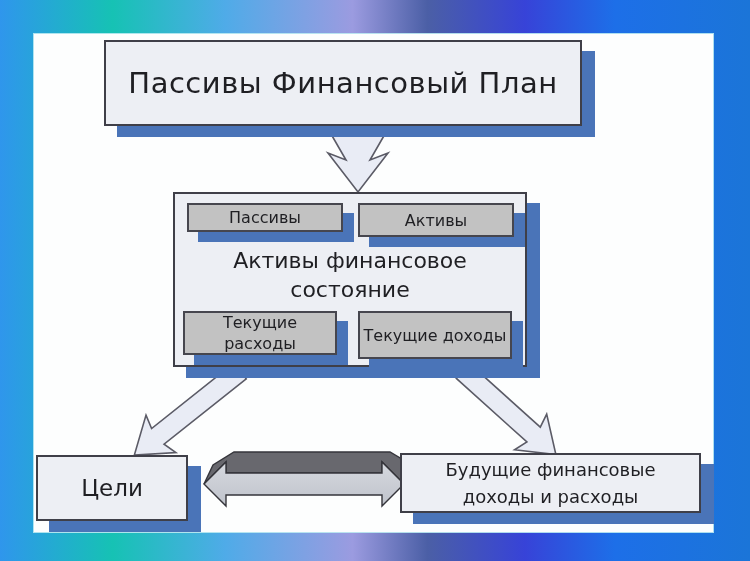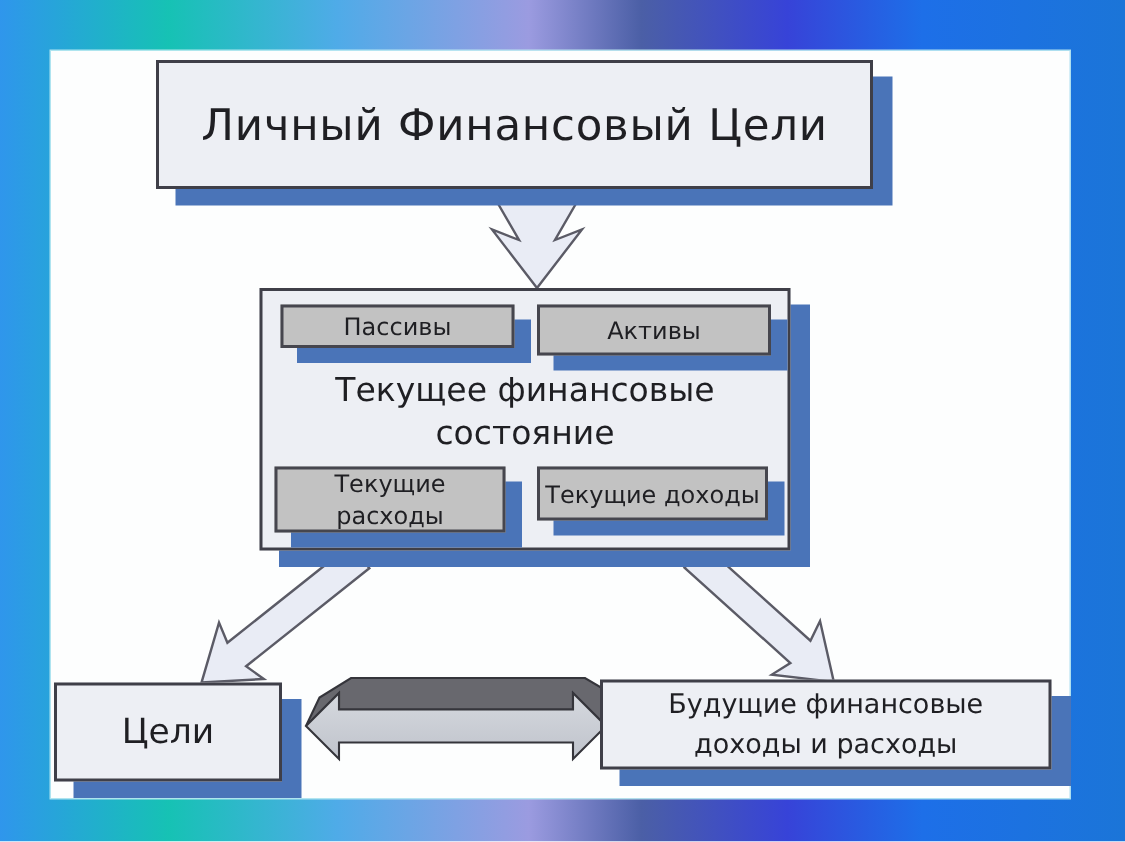--- a/index.html
+++ b/index.html
@@ -32,21 +32,21 @@
   .state-box{left:173px;top:192px;width:354px;height:175px;display:block;}
   .gray-btn{
     position:absolute;background:#c2c2c2;border:2px solid #46464e;
     box-shadow:11px 10px 0 0 #4a74b8;
     display:flex;align-items:center;justify-content:center;
     text-align:center;font-size:16px;line-height:21px;box-sizing:border-box;
   }
   .btn-liabilities{left:12px;top:9px;width:156px;height:29px;}
   .btn-assets{left:183px;top:9px;width:156px;height:34px;align-items:center;}
   .btn-expenses{left:8px;top:117px;width:154px;height:44px;}
-  .btn-income{left:183px;top:117px;width:154px;height:36px;}
+  .btn-income{left:183px;top:117px;width:154px;height:48px;}
   .state-heading{
     position:absolute;left:0;top:52px;width:100%;
     font-size:22px;line-height:29px;text-align:center;
   }
   .state-heading .inner{width:290px;margin:0 auto;}
   .goals-box{left:36px;top:455px;width:152px;height:66px;font-size:23px;}
   .future-box{left:400px;top:453px;width:301px;height:60px;font-size:18px;line-height:27px;padding:0 6px;align-items:center;}
   svg .block-arrow{fill:#e9ecf5;stroke:#5b5b66;stroke-width:1.6;}
   svg .dark3d{fill:#68686e;stroke:#35353b;stroke-width:1.4;}
   svg .light3d{fill:url(#frontGrad);stroke:#35353b;stroke-width:1.4;}
@@ -73,32 +73,32 @@
 
     <g transform="translate(463,371) rotate(42)">
       <polygon class="block-arrow" points="0,-10 95,-10 91,-24 125,0 91,24 95,10 0,10"></polygon>
     </g>
 
     <path class="dark3d" d="M204,484 L213,465 L234,452 L390,452 L412,465 L404,484 L382,462 L382,473 L226,473 L226,462 Z"></path>
     <path class="light3d" d="M204,484 L226,462 L226,473 L382,473 L382,462 L404,484 L382,506 L382,495 L226,495 L226,506 Z"></path>
   </svg>
 
   <div class="shape-box title-box">
-    <span>Личный Финансовый Цели</span>
+    <span>Пассивы Финансовый План</span>
   </div>
 
   <div class="shape-box state-box">
     <div class="gray-btn btn-liabilities">
       <span>Пассивы</span>
     </div>
     <div class="gray-btn btn-assets">
       <span>Активы</span>
     </div>
     <div class="state-heading">
-      <div class="inner">Текущее финансовые состояние</div>
+      <div class="inner">Активы финансовое состояние</div>
     </div>
     <div class="gray-btn btn-expenses">
       <span>Текущие расходы</span>
     </div>
     <div class="gray-btn btn-income">
       <span>Текущие доходы</span>
     </div>
   </div>
 
   <div class="shape-box goals-box">

